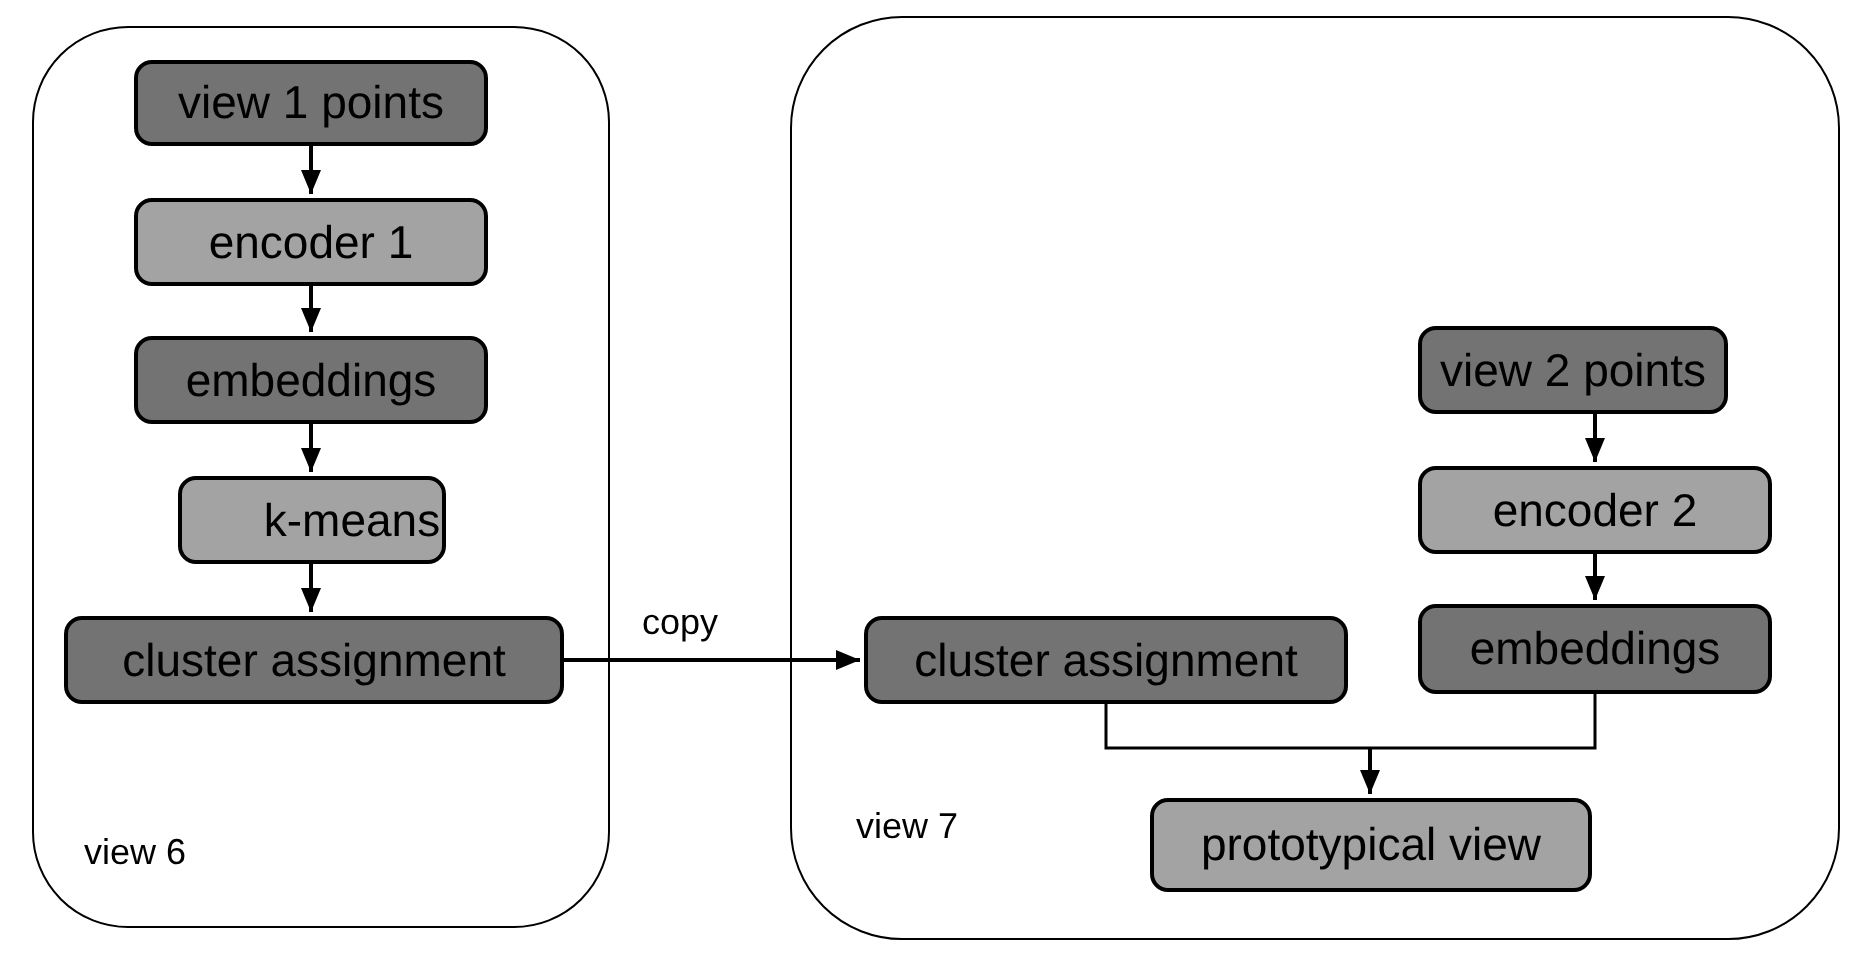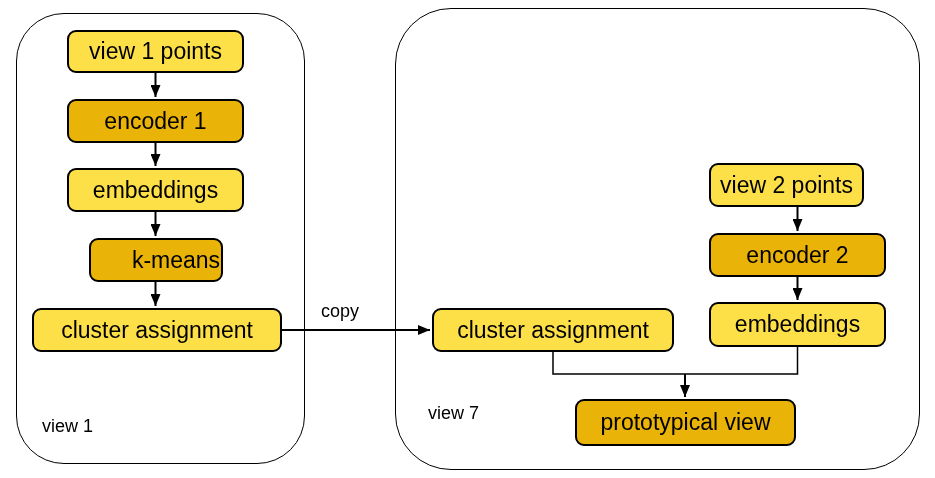--- a/index.html
+++ b/index.html
@@ -21,22 +21,22 @@
   .node{
     position:absolute;
     box-sizing:border-box;
     border:2px solid #000000;
     border-radius:9px;
     display:flex;align-items:center;justify-content:center;
     font-size:23px;color:#000000;
     white-space:nowrap;
     line-height:1;
   }
-  .node.data{background:#fde047;}
-  .node.op{background:#eab308;}
+  .node.data{background:#737373;}
+  .node.op{background:#a3a3a3;}
 
   #n-view1-points{left:67px;top:30px;width:177px;height:43px;}
   #n-encoder-1{left:67px;top:99px;width:177px;height:44px;}
   #n-embeddings-1{left:67px;top:168px;width:177px;height:44px;}
   #n-k-means{left:89px;top:238px;width:134px;height:44px;padding-left:40px;}
   #n-cluster-assignment-1{left:32px;top:308px;width:250px;height:44px;}
   #n-cluster-assignment-2{left:432px;top:308px;width:242px;height:44px;}
   #n-view2-points{left:709px;top:163px;width:155px;height:44px;}
   #n-encoder-2{left:709px;top:233px;width:177px;height:44px;}
   #n-embeddings-2{left:709px;top:302px;width:177px;height:45px;}
@@ -106,17 +106,17 @@
   <div class="node op" id="n-encoder-2">
     <span>encoder 2</span>
   </div>
   <div class="node data" id="n-embeddings-2">
     <span>embeddings</span>
   </div>
   <div class="node op" id="n-prototypical-loss">
     <span>prototypical view</span>
   </div>
 
-  <div class="free-label" id="label-view1">view 1</div>
+  <div class="free-label" id="label-view1">view 6</div>
   <div class="free-label" id="label-view2">view 7</div>
   <div class="free-label" id="label-copy">copy</div>
 
 </div>
 
 </body></html>

